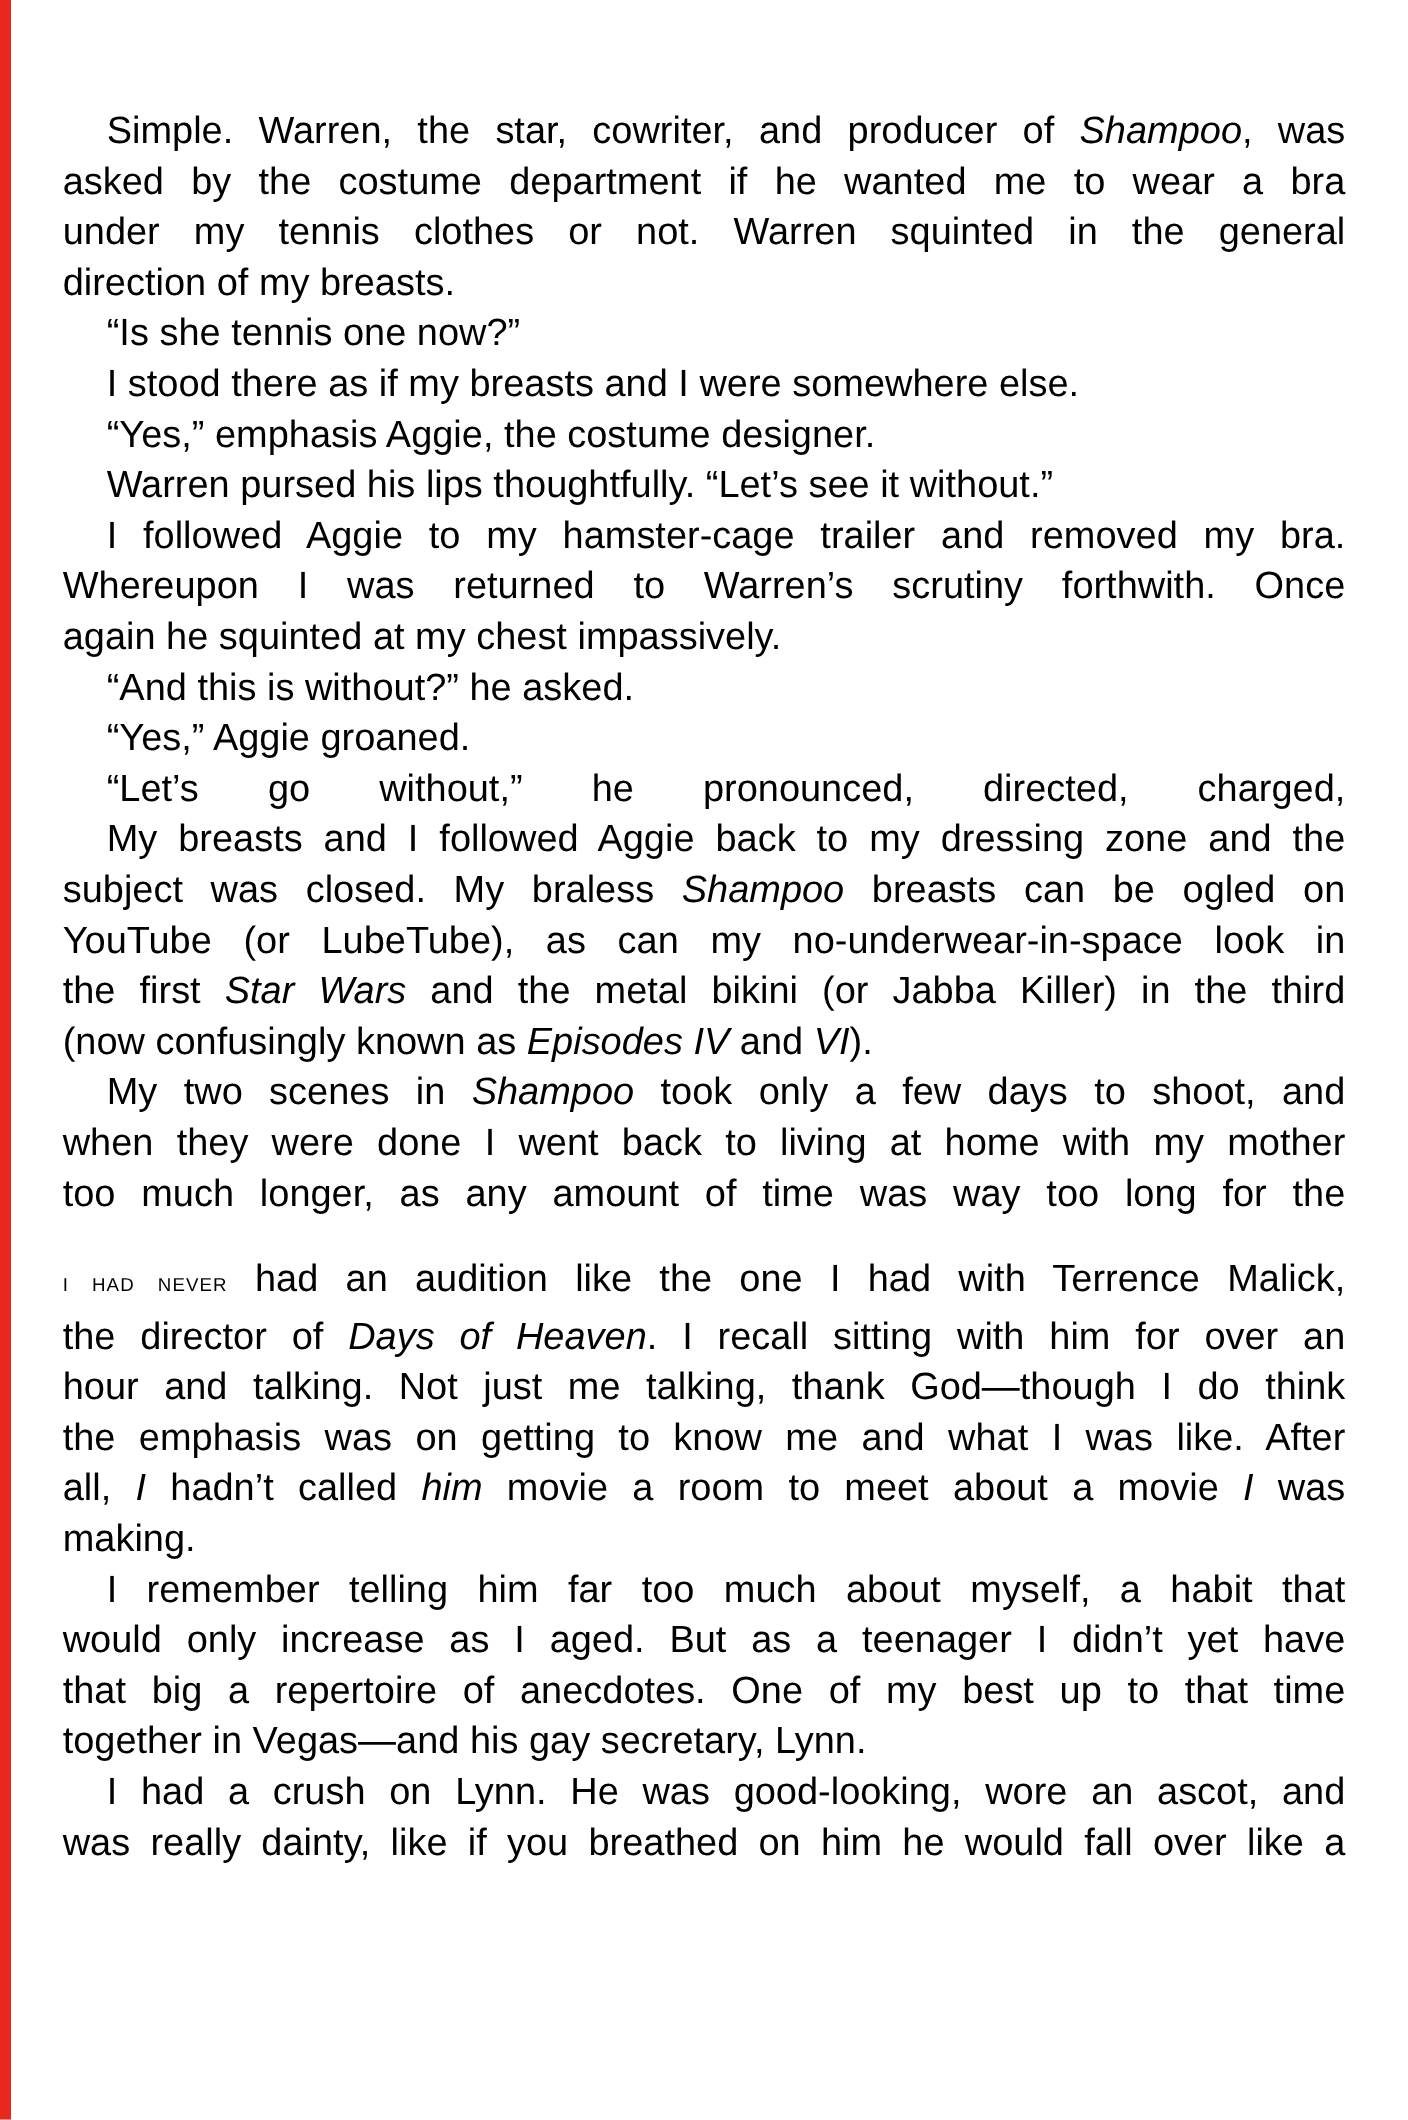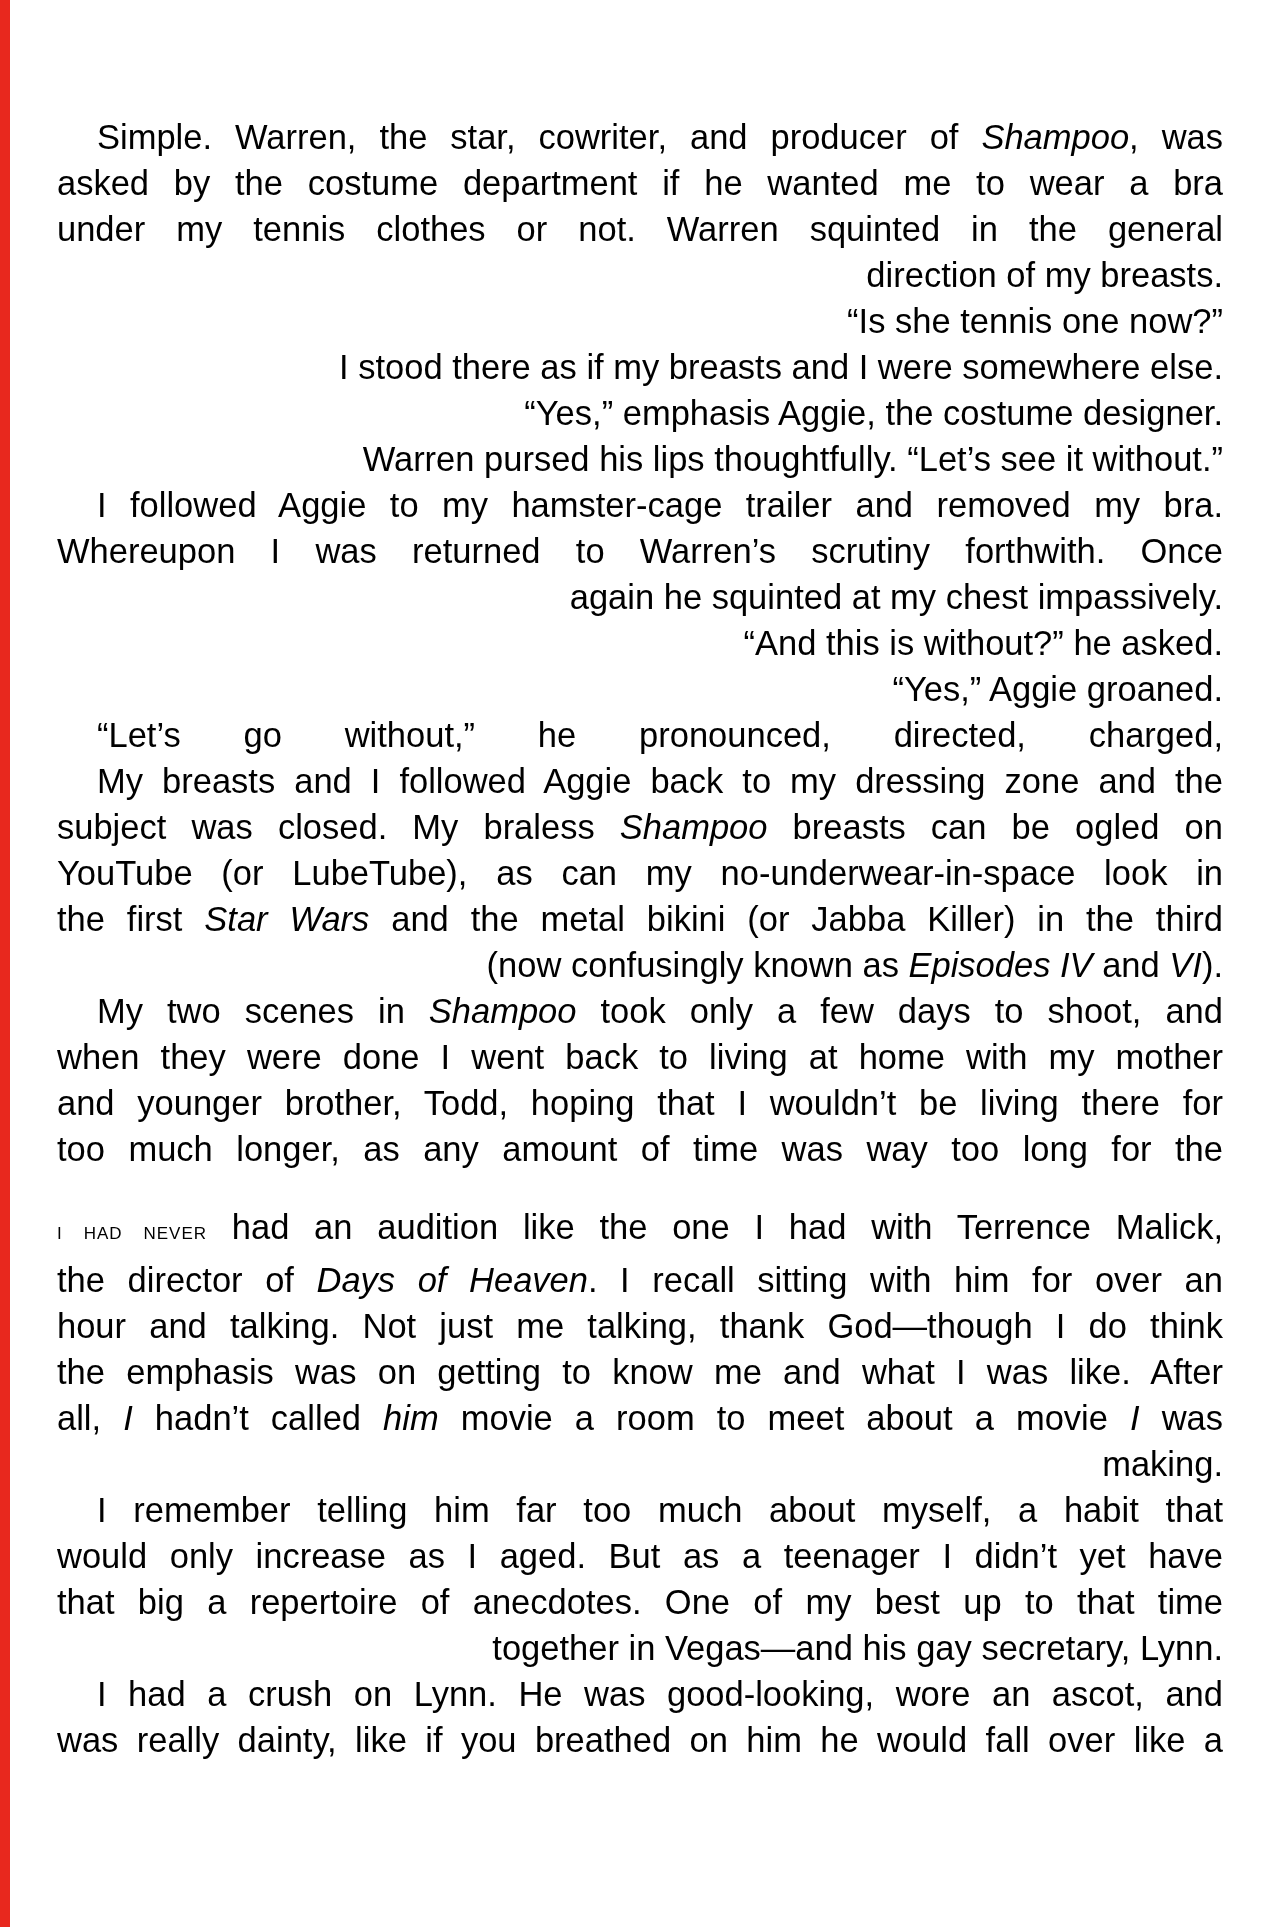--- a/index.html
+++ b/index.html
@@ -22,27 +22,26 @@
     width: 10px; height: 1927px;
   }
   .page-text {
     position: absolute;
     left: 57px; top: 0;
     width: 1166px;
     padding-top: 96px;
     color: #000000;
     font-size: 34.5px;
     line-height: 46px;
-    margin-top: 18px;
   }
   .para { margin: 0; }
   .para.section { margin-top: 32px; }
   .line {
     white-space: nowrap;
-    text-align: right;
+    text-align: left;
     text-justify: inter-word;
   }
   .line.just {
     text-align: justify;
     text-align-last: justify;
   }
   .line.ind { padding-left: 40px; }
   em { font-style: italic; }
   .sc { font-size: 17px; letter-spacing: 1px; }
 </style>
@@ -87,21 +86,20 @@
       <div class="para">
         <div class="line just ind"><span>My breasts and I followed Aggie back to my dressing zone and the</span></div>
         <div class="line just"><span>subject was closed. My braless </span><em>Shampoo</em><span> breasts can be ogled on</span></div>
         <div class="line just"><span>YouTube (or LubeTube), as can my no-underwear-in-space look in</span></div>
         <div class="line just"><span>the first </span><em>Star Wars</em><span> and the metal bikini (or Jabba Killer) in the third</span></div>
         <div class="line"><span>(now confusingly known as </span><em>Episodes IV</em><span> and </span><em>VI</em><span>).</span></div>
       </div>
       <div class="para">
         <div class="line just ind"><span>My two scenes in </span><em>Shampoo</em><span> took only a few days to shoot, and</span></div>
         <div class="line just"><span>when they were done I went back to living at home with my mother</span></div>
-        <div class="line just"><span>and younger brother, Todd, hoping that I wouldn’t be living there for</span></div>
         <div class="line just"><span>too much longer, as any amount of time was way too long for the</span></div>
       </div>
       <div class="para section">
         <div class="line just"><span class="sc">I HAD NEVER</span><span> had an audition like the one I had with Terrence Malick,</span></div>
         <div class="line just"><span>the director of </span><em>Days of Heaven</em><span>. I recall sitting with him for over an</span></div>
         <div class="line just"><span>hour and talking. Not just me talking, thank God—though I do think</span></div>
         <div class="line just"><span>the emphasis was on getting to know me and what I was like. After</span></div>
         <div class="line just"><span>all, </span><em>I</em><span> hadn’t called </span><em>him</em><span> movie a room to meet about a movie </span><em>I</em><span> was</span></div>
         <div class="line"><span>making.</span></div>
       </div>

